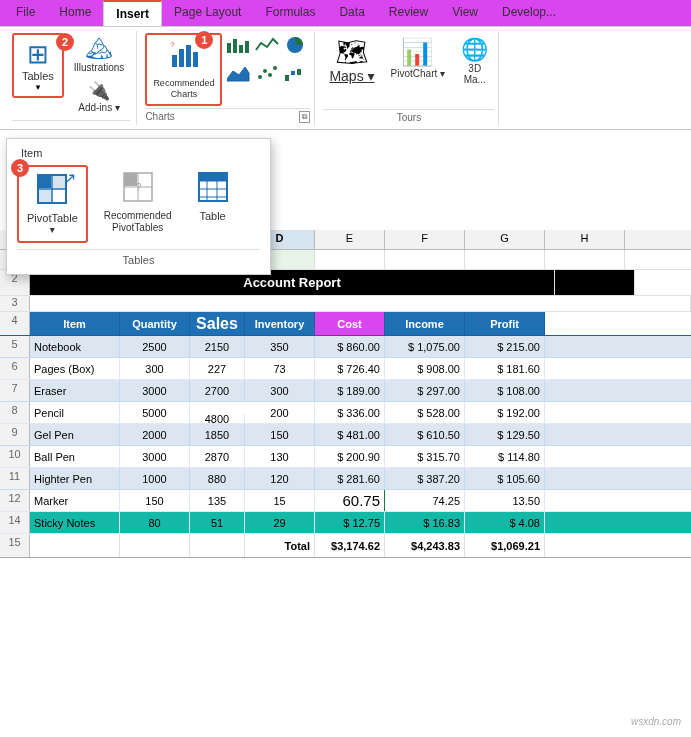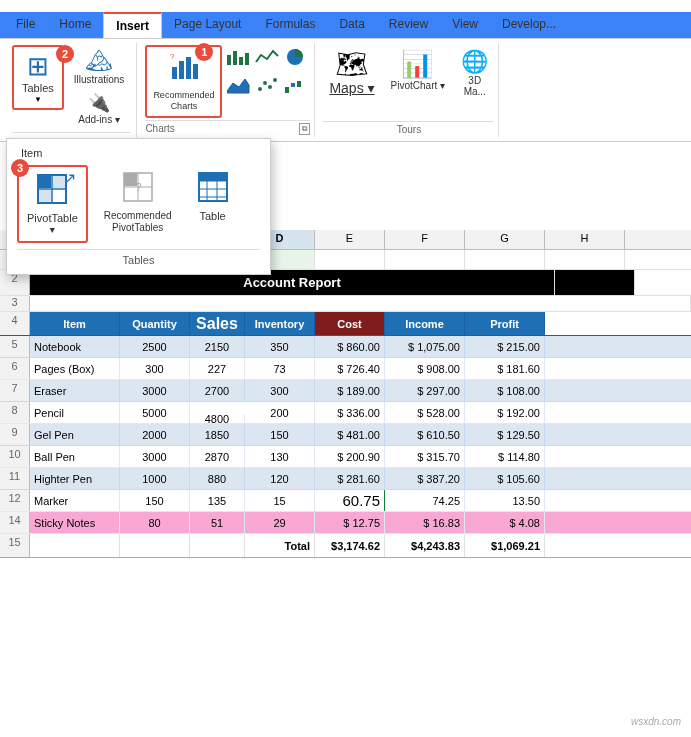--- a/index.html
+++ b/index.html
@@ -1,17 +1,17 @@
 <!DOCTYPE html>
 <html><head>
   <meta charset="utf-8">
   <style>
     * { margin: 0; padding: 0; box-sizing: border-box; }
     body { font-family: 'Segoe UI', Arial, sans-serif; font-size: 12px; background: #fff; width: 691px; height: 737px; overflow: hidden; }
-    .ribbon-tabs { display: flex; background: #3b82f6; border-bottom: 1px solid #ccc; padding-left: 4px; margin-top: 12px; }
+    .ribbon-tabs { display: flex; background: #d946ef; border-bottom: 1px solid #ccc; padding-left: 4px; }
     .ribbon-tab { padding: 5px 12px; font-size: 12px; cursor: pointer; color: #333; }
     .ribbon-tab.active { background: #fff; border: 1px solid #ccc; border-bottom: none; color: #000; font-weight: bold; border-top: 2px solid #217346; }
     .ribbon-tab.active.insert-tab { border-top: 2px solid #e74c3c; color: #000; }
 
     
     .btn-boxed { border: 2px solid #e74c3c; border-radius: 3px; padding: 2px; }
   </style>
 </head>
 <body>
 
@@ -236,21 +236,21 @@
       <div style="width:30px; background:#f2f2f2; border-right:1px solid #bbb; font-size:11px; text-align:center; flex-shrink:0; color:#666;">3</div>
       <div style="flex:1; border-right:1px solid #e0e0e0;"></div>
     </div>
 
     <div style="display:flex; border-bottom:1px solid #1a5fa0; height:24px;">
       <div style="width:30px; background:#f2f2f2; border-right:1px solid #bbb; font-size:11px; text-align:center; padding:2px 0; flex-shrink:0; color:#666;">4</div>
       <div style="width:90px; background:#1f6fb5; color:#fff; font-weight:bold; font-size:11px; padding:2px 4px; flex-shrink:0; display:flex; align-items:center; justify-content:center; border-right:1px solid #1a5fa0;">Item</div>
       <div style="width:70px; background:#1f6fb5; color:#fff; font-weight:bold; font-size:11px; padding:2px 4px; flex-shrink:0; display:flex; align-items:center; justify-content:center; border-right:1px solid #1a5fa0;">Quantity</div>
       <div style="width:55px; background:#1f6fb5; color:#fff; font-weight:bold; font-size:16px; padding:2px 4px; flex-shrink:0; display:flex; align-items:center; justify-content:center; border-right:1px solid #1a5fa0;">Sales</div>
       <div style="width:70px; background:#1f6fb5; color:#fff; font-weight:bold; font-size:11px; padding:2px 4px; flex-shrink:0; display:flex; align-items:center; justify-content:center; border-right:1px solid #1a5fa0;">Inventory</div>
-      <div style="width:70px; background:#7f1d1d; color:#fff; font-weight:bold; font-size:11px; padding:2px 4px; flex-shrink:0; display:flex; align-items:center; justify-content:center; border-right:1px solid #1a5fa0;">Cost</div>
+      <div style="width:70px; background:#d946ef; color:#fff; font-weight:bold; font-size:11px; padding:2px 4px; flex-shrink:0; display:flex; align-items:center; justify-content:center; border-right:1px solid #1a5fa0;">Cost</div>
       <div style="width:80px; background:#1f6fb5; color:#fff; font-weight:bold; font-size:11px; padding:2px 4px; flex-shrink:0; display:flex; align-items:center; justify-content:center; border-right:1px solid #1a5fa0;">Income</div>
       <div style="width:80px; background:#1f6fb5; color:#fff; font-weight:bold; font-size:11px; padding:2px 4px; flex-shrink:0; display:flex; align-items:center; justify-content:center; border-right:1px solid #1a5fa0;">Profit</div>
     </div>
 
     <div style="display:flex; border-bottom:1px solid #c5d9f0; height:22px; background:#dce6f1;">
       <div style="width:30px; background:#f2f2f2; border-right:1px solid #bbb; font-size:11px; text-align:center; padding:2px 0; flex-shrink:0; color:#666;">5</div>
       <div style="width:90px; border-right:1px solid #c5d9f0; font-size:11px; padding:2px 4px; flex-shrink:0; display:flex; align-items:center;">Notebook</div>
       <div style="width:70px; border-right:1px solid #c5d9f0; font-size:11px; padding:2px 4px; flex-shrink:0; display:flex; align-items:center; justify-content:center;">2500</div>
       <div style="width:55px; border-right:1px solid #c5d9f0; font-size:11px; padding:2px 4px; flex-shrink:0; display:flex; align-items:center; justify-content:center;">2150</div>
       <div style="width:70px; border-right:1px solid #c5d9f0; font-size:11px; padding:2px 4px; flex-shrink:0; display:flex; align-items:center; justify-content:center;">350</div>
@@ -330,21 +330,21 @@
       <div style="width:90px; border-right:1px solid #e0e8f5; font-size:11px; padding:2px 4px; flex-shrink:0; display:flex; align-items:center;">Marker</div>
       <div style="width:70px; border-right:1px solid #e0e8f5; font-size:11px; padding:2px 4px; flex-shrink:0; display:flex; align-items:center; justify-content:center;">150</div>
       <div style="width:55px; border-right:1px solid #e0e8f5; font-size:11px; padding:2px 4px; flex-shrink:0; display:flex; align-items:center; justify-content:center;">135</div>
       <div style="width:70px; border-right:1px solid #e0e8f5; font-size:11px; padding:2px 4px; flex-shrink:0; display:flex; align-items:center; justify-content:center;">15</div>
       <div style="width:70px; border-right:1px solid #15803d; font-size:15px; padding:2px 4px; flex-shrink:0; display:flex; align-items:center; justify-content:flex-end;">60.75</div>
       <div style="width:80px; border-right:1px solid #e0e8f5; font-size:11px; padding:2px 4px; flex-shrink:0; display:flex; align-items:center; justify-content:flex-end;text-align:right;">74.25</div>
       <div style="width:80px; border-right:1px solid #e0e8f5; font-size:11px; padding:2px 4px; flex-shrink:0; display:flex; align-items:center; justify-content:flex-end;">13.50</div>
     </div>
 
 
-    <div style="display:flex; border-bottom:1px solid #e0e8f5; height:22px; background:#f9a8d4;">
+    <div style="display:flex; border-bottom:1px solid #e0e8f5; height:22px; background:#14b8a6;">
       <div style="width:30px; background:#f2f2f2; border-right:1px solid #bbb; font-size:11px; text-align:center; padding:2px 0; flex-shrink:0; color:#666;">14</div>
       <div style="width:90px; border-right:1px solid #e0e8f5; font-size:11px; padding:2px 4px; flex-shrink:0; display:flex; align-items:center;">Sticky Notes</div>
       <div style="width:70px; border-right:1px solid #e0e8f5; font-size:11px; padding:2px 4px; flex-shrink:0; display:flex; align-items:center; justify-content:center;">80</div>
       <div style="width:55px; border-right:1px solid #e0e8f5; font-size:11px; padding:2px 4px; flex-shrink:0; display:flex; align-items:center; justify-content:center;">51</div>
       <div style="width:70px; border-right:1px solid #e0e8f5; font-size:11px; padding:2px 4px; flex-shrink:0; display:flex; align-items:center; justify-content:center;">29</div>
       <div style="width:70px; border-right:1px solid #e0e8f5; font-size:11px; padding:2px 4px; flex-shrink:0; display:flex; align-items:center; justify-content:flex-end;">$ 12.75</div>
       <div style="width:80px; border-right:1px solid #e0e8f5; font-size:11px; padding:2px 4px; flex-shrink:0; display:flex; align-items:center; justify-content:flex-end;">$ 16.83</div>
       <div style="width:80px; border-right:1px solid #e0e8f5; font-size:11px; padding:2px 4px; flex-shrink:0; display:flex; align-items:center; justify-content:flex-end;">$ 4.08</div>
     </div>
 

